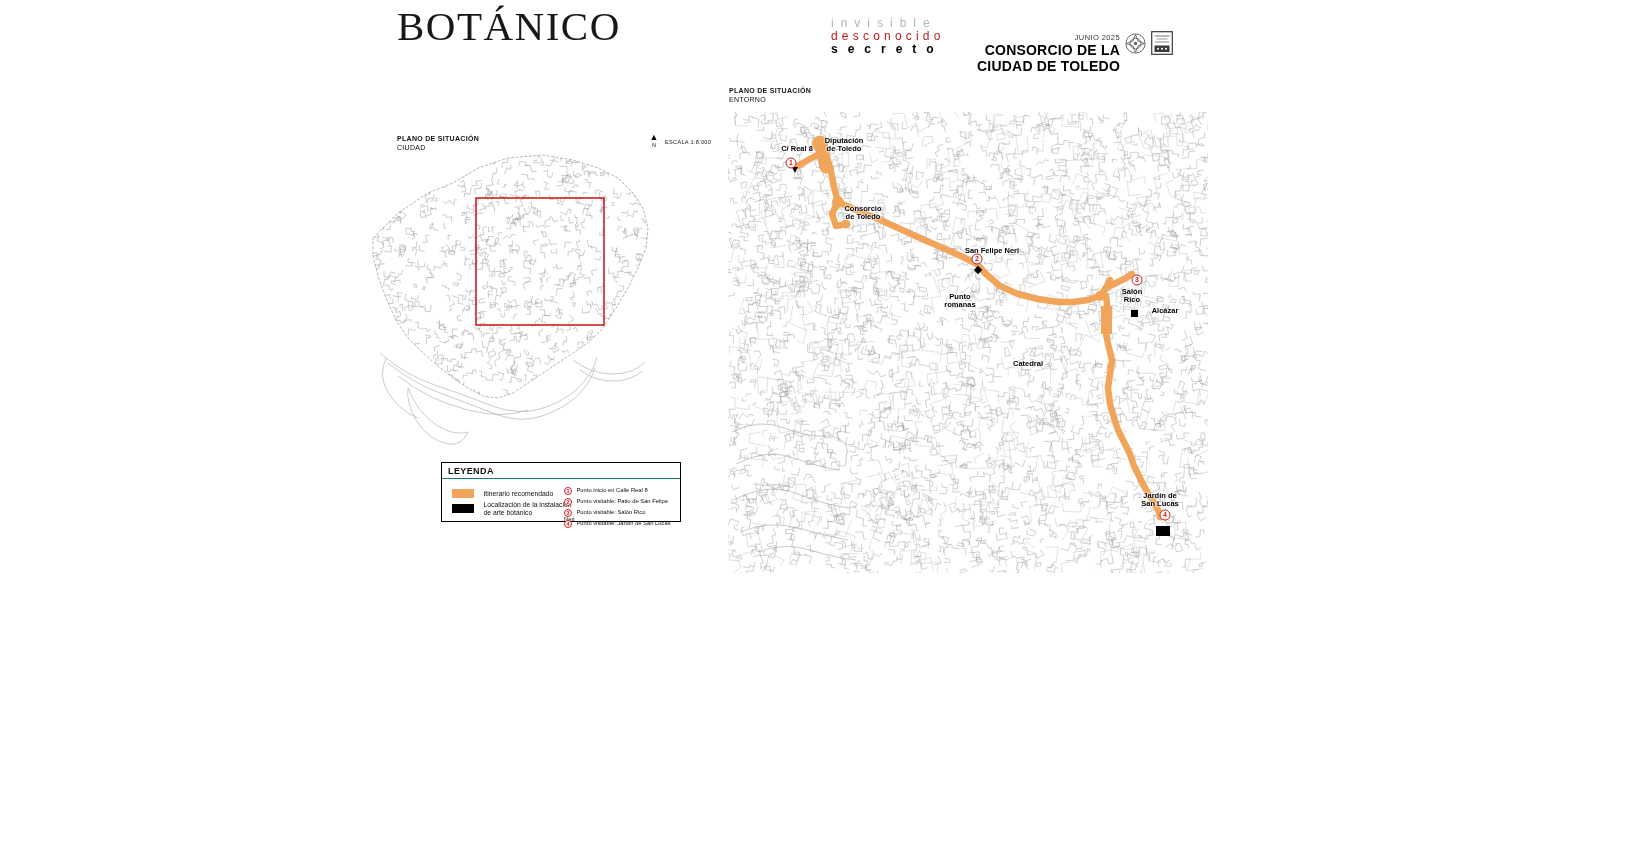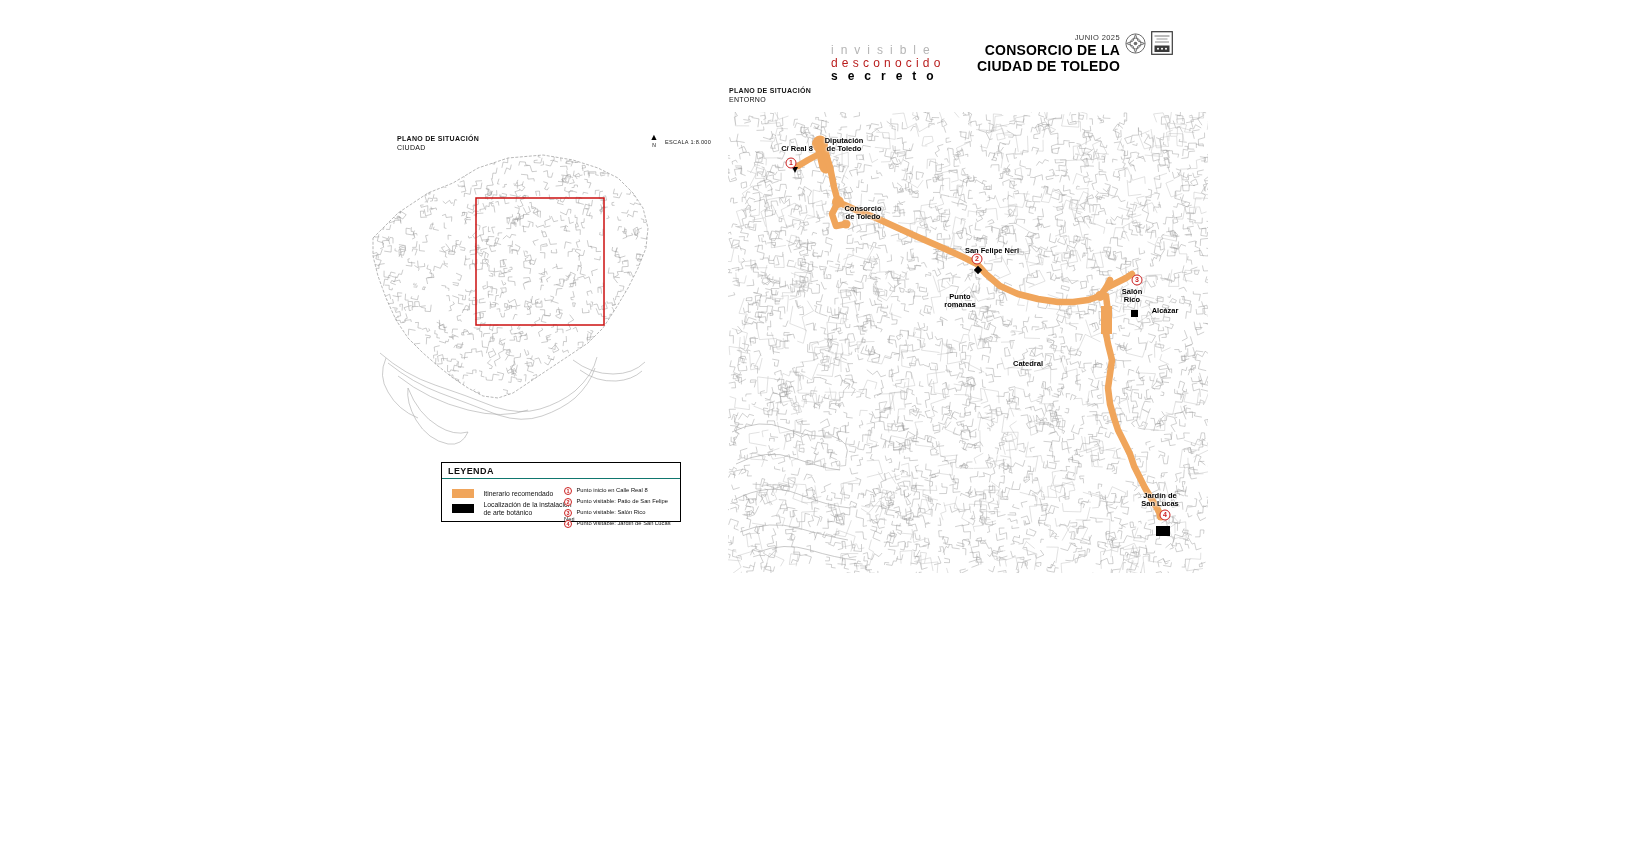--- a/index.html
+++ b/index.html
@@ -6,21 +6,21 @@
   body{position:relative;width:1640px;height:856px;overflow:hidden;
        font-family:"Liberation Sans",sans-serif;color:#111;}
   .abs{position:absolute;}
 
   
   .doc-title{font-family:"Liberation Serif",serif;font-weight:400;color:#181818;
              font-size:41px;line-height:45px;letter-spacing:1.5px;word-spacing:9px;}
 
   
   .brand{line-height:13px;font-size:12px;}
-  .brand .b1{color:#b5b5b5;letter-spacing:7px;margin-top:27px;}
+  .brand .b1{color:#b5b5b5;letter-spacing:7px;}
   .brand .b2{color:#b91c1c;letter-spacing:4.2px;}
   .brand .b3{color:#000000;letter-spacing:10px;font-weight:700;}
   .hdr-right{text-align:right;}
   .hdr-date{font-size:7.5px;color:#333;letter-spacing:.4px;}
   .hdr-org{font-size:14px;font-weight:700;color:#000;letter-spacing:.2px;}
 
   
   .plan-cap{font-size:7px;line-height:8.5px;letter-spacing:.3px;}
   .plan-cap .t{font-weight:700;}
 
@@ -48,20 +48,21 @@
             white-space:pre-line;transform:translate(-50%,-50%);
             text-shadow:0 0 2px #fff,0 0 2px #fff,0 0 3px #fff;}
 
   
   .logo{display:inline-block;}
 </style>
 </head>
 <body>
 
 <div class="abs doc-title" style="left:397px;top:4px;">
+  <div>BOTÁNICO</div>
 </div>
 
 <div class="abs brand" style="left:831px;top:17px;">
   <div class="b1">invisible</div>
   <div class="b2">desconocido</div>
   <div class="b3">secreto</div>
 </div>
 
 <div class="abs hdr-right" style="left:950px;top:33px;width:170px;">
   <div class="hdr-date">JUNIO 2025</div>

